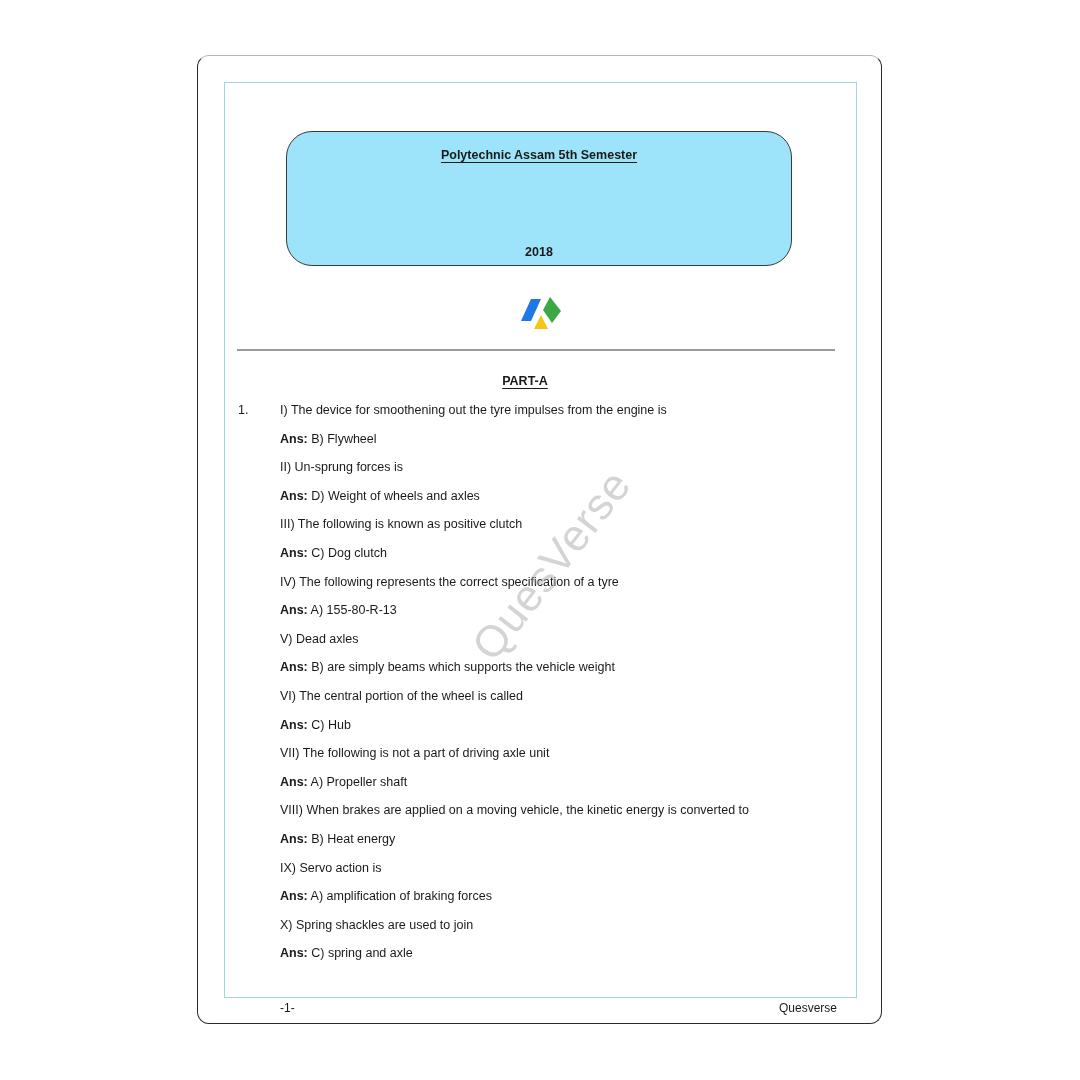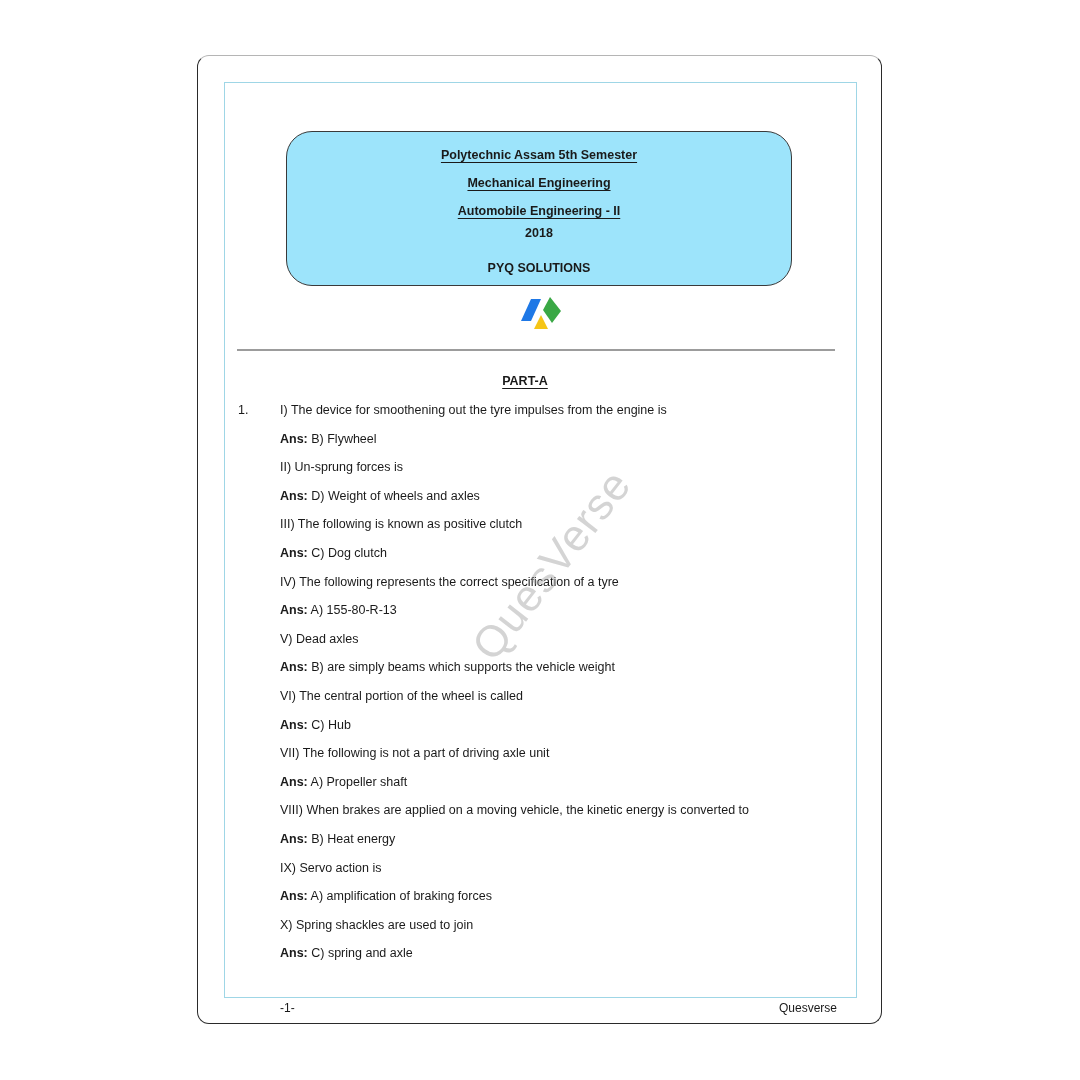--- a/index.html
+++ b/index.html
@@ -10,21 +10,21 @@
   .paper {
     position: absolute; left: 197px; top: 55px; width: 685px; height: 969px;
     border: 1.5px solid #2a2a2a; border-top-color: #b5b5b5; border-radius: 12px; box-sizing: border-box;
     background: #fff;
   }
   .frame {
     position: absolute; left: 224px; top: 82px; width: 633px; height: 916px;
     border: 1.3px solid #9fd6e6; box-sizing: border-box;
   }
   .header-box {
-    position: absolute; left: 286px; top: 131px; width: 506px; height: 155px;
+    position: absolute; left: 286px; top: 131px; width: 506px; height: 135px;
     background: #9de4fb; border: 1.5px solid #3a3a3a; border-radius: 26px; box-sizing: border-box;
     text-align: center; font-weight: bold; font-size: 12.5px; color: #1a1a1a;
   }
   .header-box .line { position: absolute; left: 0; right: 0; }
   .u { text-decoration: underline; text-underline-offset: 3px; }
   .logo { position: absolute; left: 519px; top: 293px; width: 44px; height: 38px; }
   .rule { position: absolute; left: 237px; top: 349px; width: 598px; height: 2px; background: #9c9c9c; }
   .part { position: absolute; left: 0; width: 1056px; top: 374px; text-align: center; font-weight: bold; font-size: 12.5px; }
   .part span { text-decoration: underline; text-underline-offset: 3px; position: relative; left: -3px; }
   .qnum { position: absolute; left: 238px; top: 403px; font-size: 12.5px; }
@@ -38,24 +38,21 @@
   .footer-right { position: absolute; left: 779px; top: 1001px; font-size: 12px; }
 </style>
 </head>
 <body>
 
 <div class="paper"></div>
 <div class="frame"></div>
 
 <div class="header-box">
   <div class="line u" style="top:16px;">Polytechnic Assam 5th Semester</div>
-  <div class="line u" style="top:44px;">Mechanical Engineering</div>
-  <div class="line u" style="top:72px;">Automobile Engineering - II</div>
-  <div class="line" style="top:94px;">2018</div>
-  <div class="line" style="top:129px;">PYQ SOLUTIONS</div>
+  <div class="line" style="top:113px;">2018</div>
 </div>
 
 <svg class="logo" viewBox="0 0 44 38">
   <polygon points="12,2 22,2 12,24 2,24" fill="#1e78e6" transform="translate(0,4)"></polygon>
   <polygon points="31,4 42,18 33,30 24,17" fill="#3aa845"></polygon>
   <polygon points="22,22 29,36 15,36" fill="#f5c518"></polygon>
 </svg>
 
 <div class="rule"></div>
 

